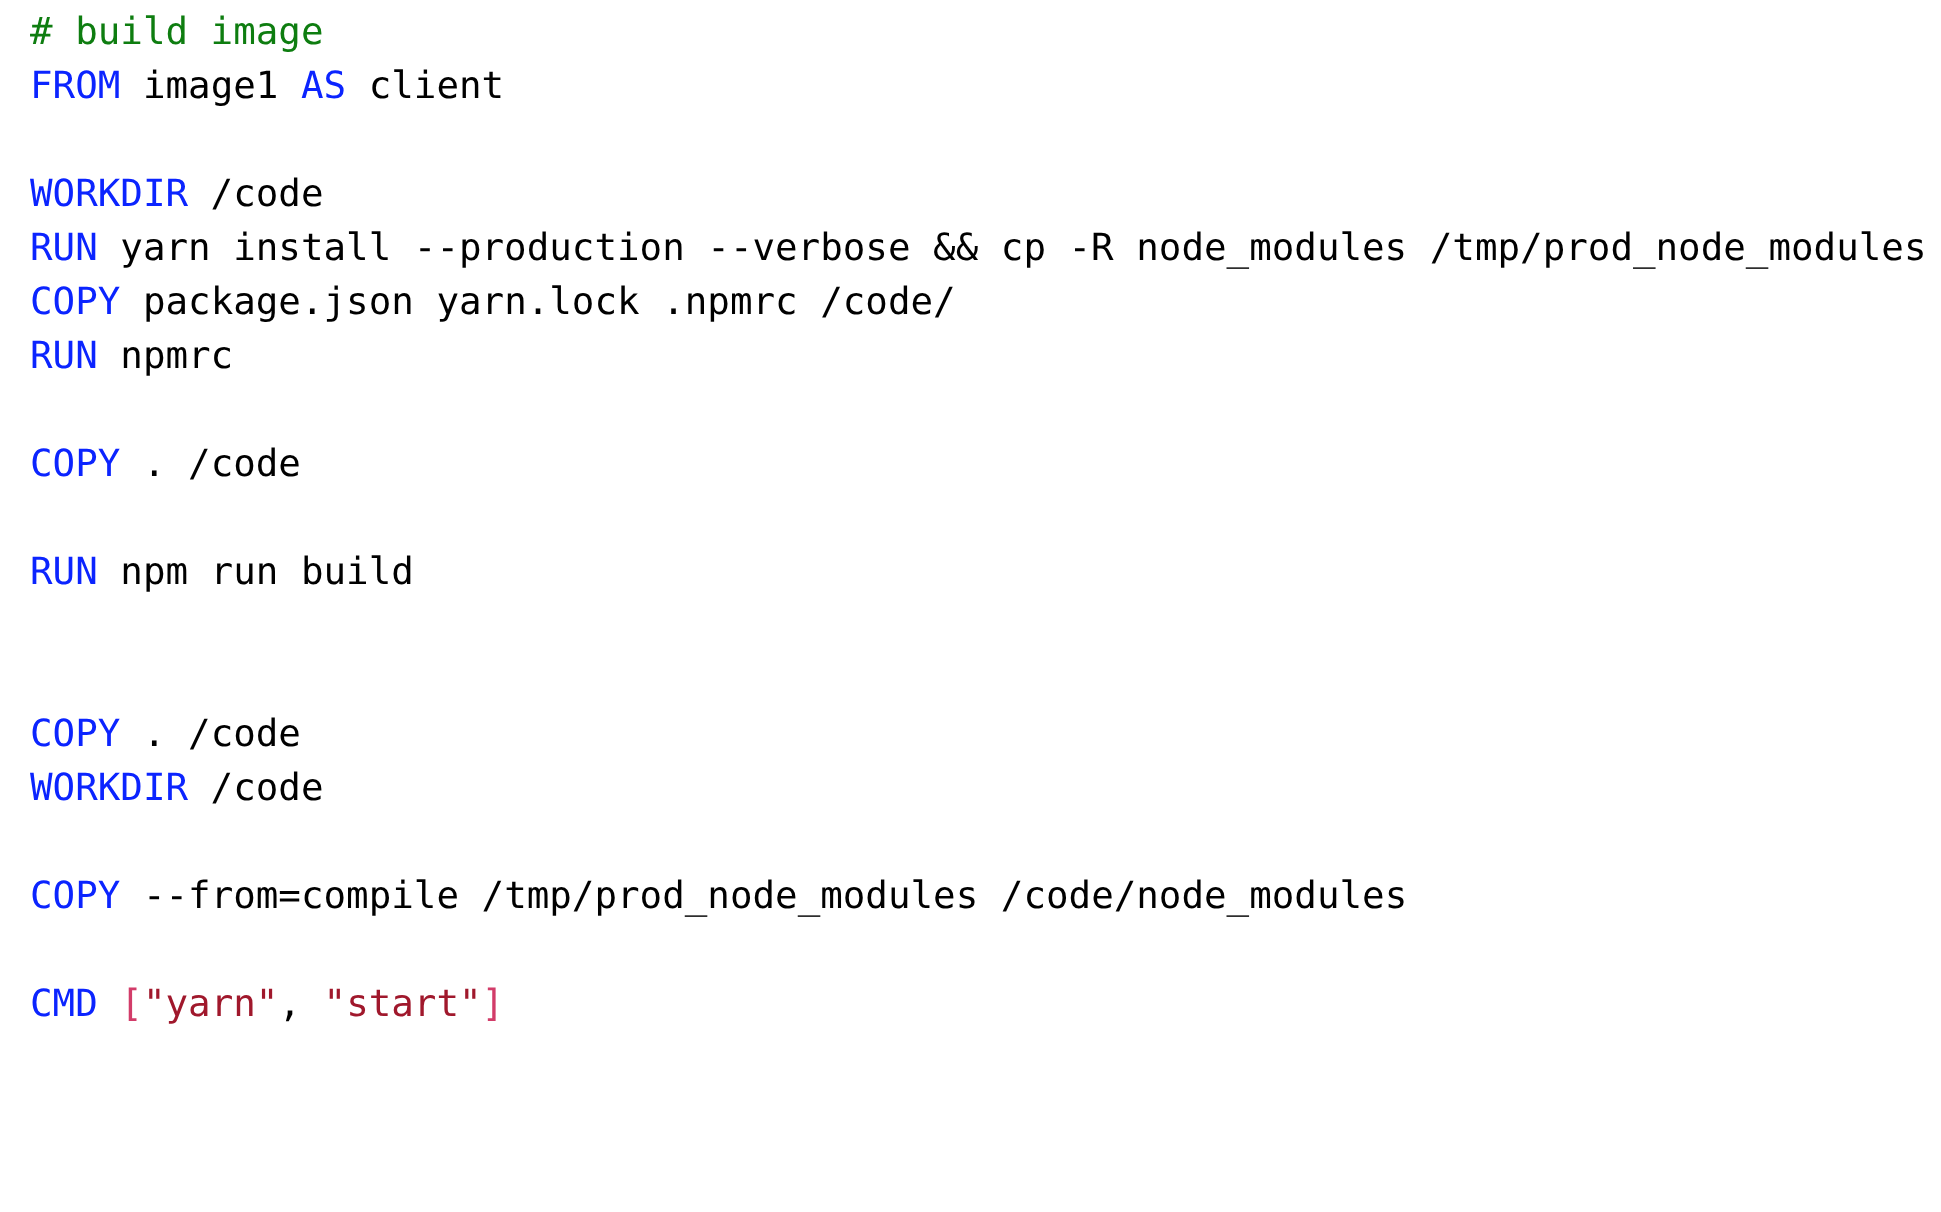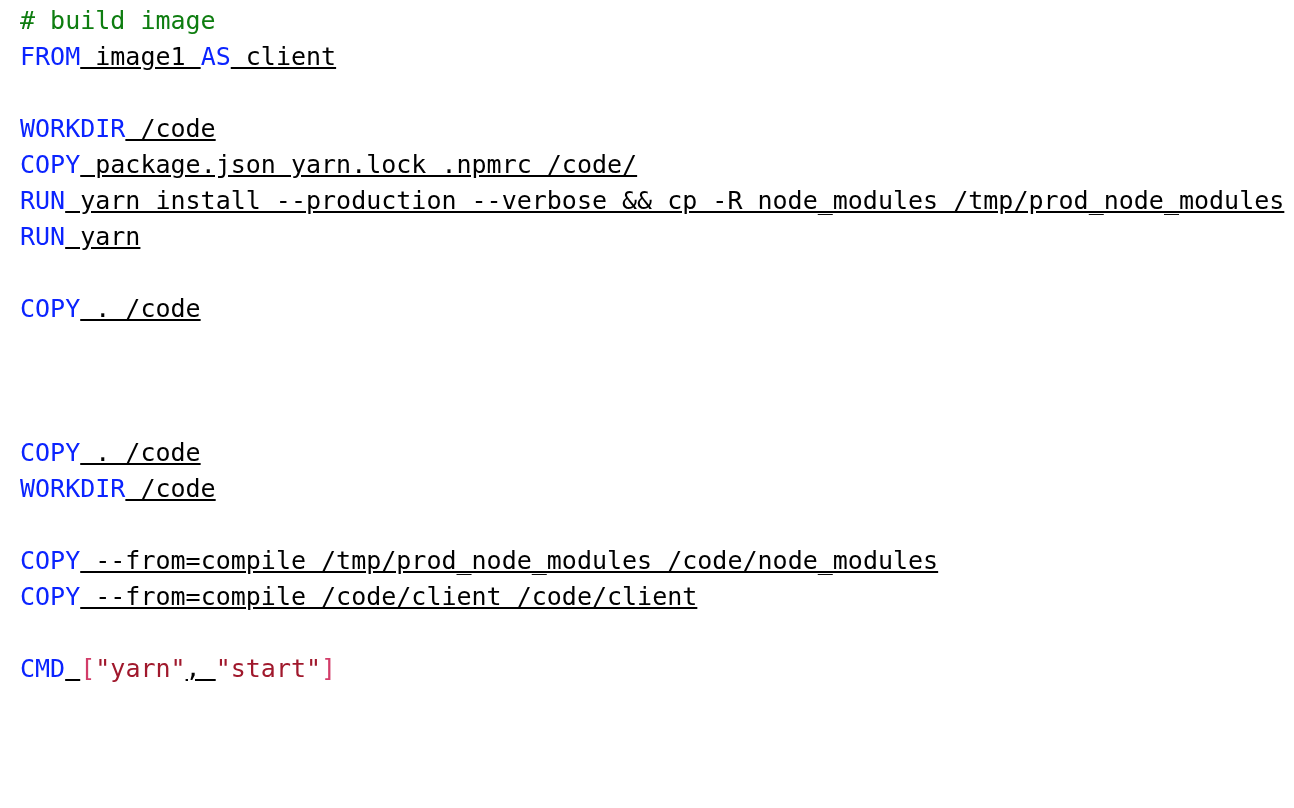--- a/index.html
+++ b/index.html
@@ -19,40 +19,40 @@
     font-size: 25px;
     line-height: 36px;
     color: var(--c-plain, #000000);
   }
   .code-line {
     height: 36px;
     white-space: pre;
   }
   .tok-keyword { color: var(--c-keyword, #0b24ff); }
   .tok-comment { color: var(--c-comment, #0e7d10); }
-  .tok-plain   { color: var(--c-plain,   #000000); text-decoration: underline; }
+  .tok-plain   { color: var(--c-plain,   #000000); }
   .tok-string  { color: var(--c-string,  #a0182c); }
   .tok-punct   { color: var(--c-punct,   #d23c69); }
 </style>
 </head>
 <body>
 
 <div class="code">
     <div class="code-line"><span class="tok tok-comment"># build image</span></div>
     <div class="code-line"><span class="tok tok-keyword">FROM</span><span class="tok tok-plain"> image1 </span><span class="tok tok-keyword">AS</span><span class="tok tok-plain"> client</span></div>
     <div class="code-line">&nbsp;</div>
     <div class="code-line"><span class="tok tok-keyword">WORKDIR</span><span class="tok tok-plain"> /code</span></div>
+    <div class="code-line"><span class="tok tok-keyword">RUN</span><span class="tok tok-plain"> yarn install --production --verbose &amp;&amp; cp -R node_modules /tmp/prod_node_modules</span></div>
     <div class="code-line"><span class="tok tok-keyword">COPY</span><span class="tok tok-plain"> package.json yarn.lock .npmrc /code/</span></div>
-    <div class="code-line"><span class="tok tok-keyword">RUN</span><span class="tok tok-plain"> yarn install --production --verbose &amp;&amp; cp -R node_modules /tmp/prod_node_modules</span></div>
-    <div class="code-line"><span class="tok tok-keyword">RUN</span><span class="tok tok-plain"> yarn</span></div>
+    <div class="code-line"><span class="tok tok-keyword">RUN</span><span class="tok tok-plain"> npmrc</span></div>
     <div class="code-line">&nbsp;</div>
     <div class="code-line"><span class="tok tok-keyword">COPY</span><span class="tok tok-plain"> . /code</span></div>
     <div class="code-line">&nbsp;</div>
+    <div class="code-line"><span class="tok tok-keyword">RUN</span><span class="tok tok-plain"> npm run build</span></div>
     <div class="code-line">&nbsp;</div>
     <div class="code-line">&nbsp;</div>
     <div class="code-line"><span class="tok tok-keyword">COPY</span><span class="tok tok-plain"> . /code</span></div>
     <div class="code-line"><span class="tok tok-keyword">WORKDIR</span><span class="tok tok-plain"> /code</span></div>
     <div class="code-line">&nbsp;</div>
     <div class="code-line"><span class="tok tok-keyword">COPY</span><span class="tok tok-plain"> --from=compile /tmp/prod_node_modules /code/node_modules</span></div>
-    <div class="code-line"><span class="tok tok-keyword">COPY</span><span class="tok tok-plain"> --from=compile /code/client /code/client</span></div>
     <div class="code-line">&nbsp;</div>
     <div class="code-line"><span class="tok tok-keyword">CMD</span><span class="tok tok-plain"> </span><span class="tok tok-punct">[</span><span class="tok tok-string">"yarn"</span><span class="tok tok-plain">, </span><span class="tok tok-string">"start"</span><span class="tok tok-punct">]</span></div>
   </div>
 
 </body></html>

